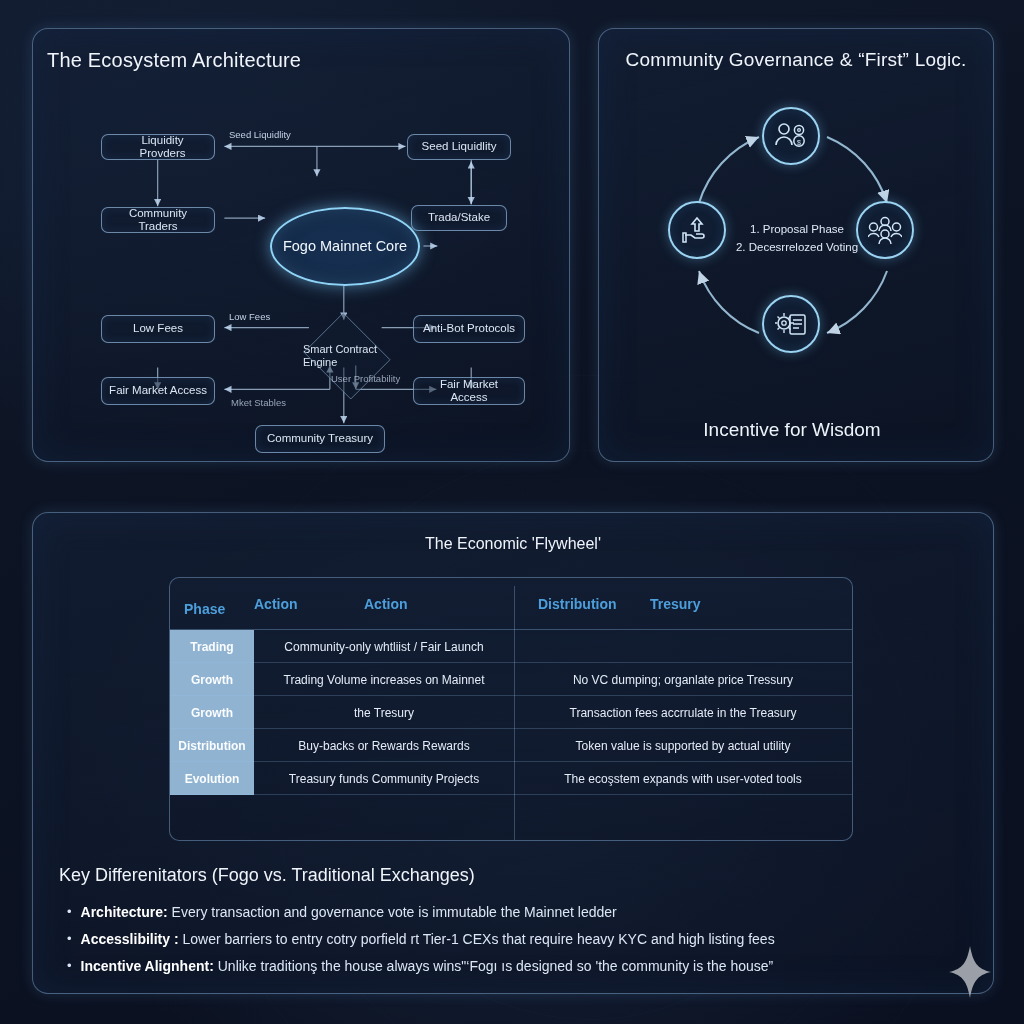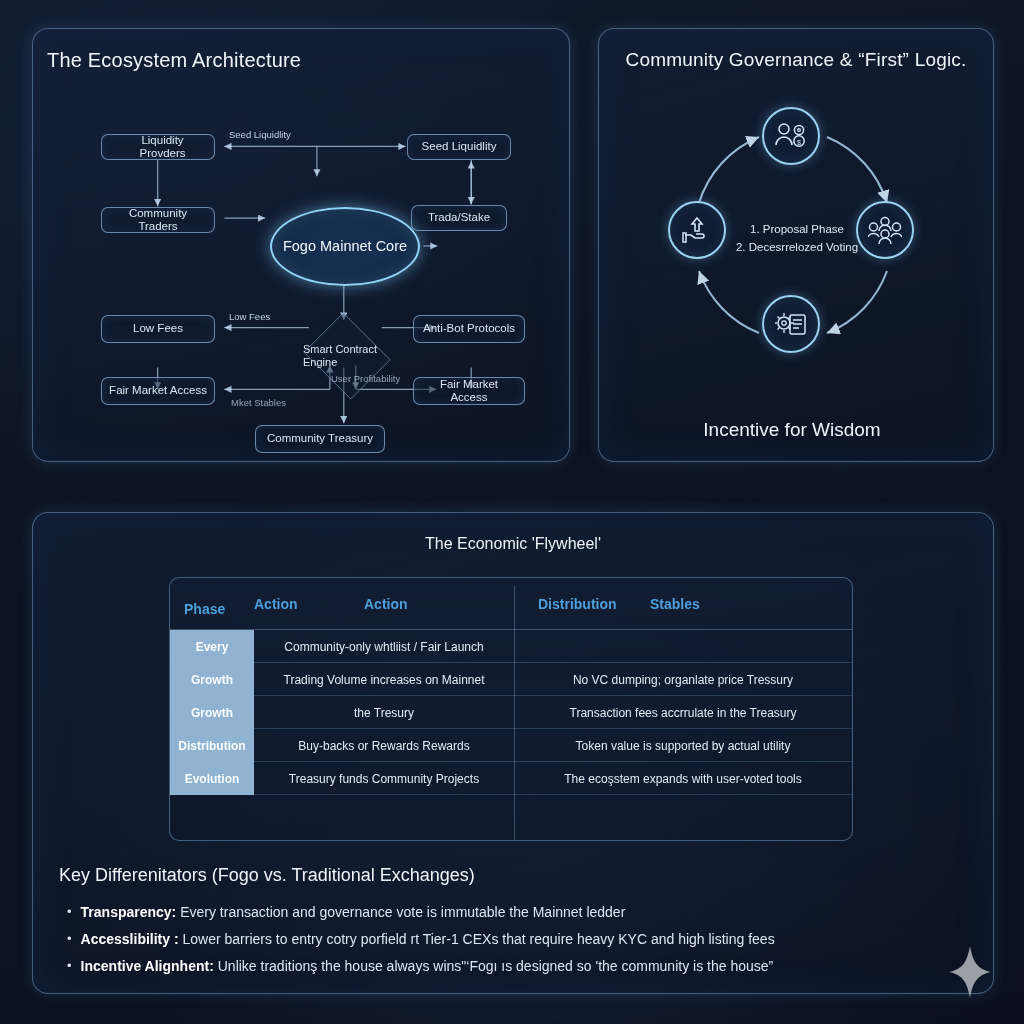--- a/index.html
+++ b/index.html
@@ -295,25 +295,25 @@
   <div class="econ-title">The Economic 'Flywheel'</div>
 
   <div class="table-frame">
     <div class="vdiv"></div>
 
     <div class="thead">
       <div class="th" style="width:84px;padding-left:14px;margin-top:9px;">Phase</div>
       <div class="th" style="width:110px;">Action</div>
       <div class="th" style="width:150px;">Action</div>
       <div class="th" style="width:136px;padding-left:24px;">Distribution</div>
-      <div class="th" style="flex:1;">Stables</div>
-    </div>
-
-    <div class="trow">
-      <div class="cell-phase">Every</div>
+      <div class="th" style="flex:1;">Tresury</div>
+    </div>
+
+    <div class="trow">
+      <div class="cell-phase">Trading</div>
       <div class="cell-action">Community-only whtliist / Fair Launch</div>
       <div class="cell-result"></div>
     </div>
     <div class="trow">
       <div class="cell-phase">Growth</div>
       <div class="cell-action">Trading Volume increases on Mainnet</div>
       <div class="cell-result">No VC dumping; organlate price Tressury</div>
     </div>
     <div class="trow">
       <div class="cell-phase">Growth</div>
@@ -330,21 +330,21 @@
       <div class="cell-action">Treasury funds Community Projects</div>
       <div class="cell-result">The ecoşstem expands with user-voted tools</div>
     </div>
   </div>
 
   <div class="kd-title">Key Differenitators (Fogo vs. Traditional Exchanges)</div>
 
   <div class="kd-list">
     <div class="kd-item">
       <span class="kd-bullet">•</span>
-      <span><b>Transparency:</b><span> Every transaction and governance vote is immutable the Mainnet ledder</span></span>
+      <span><b>Architecture:</b><span> Every transaction and governance vote is immutable the Mainnet ledder</span></span>
     </div>
     <div class="kd-item">
       <span class="kd-bullet">•</span>
       <span><b>Accesslibility :</b><span> Lower barriers to entry cotry porfield rt Tier-1 CEXs that require heavy KYC and high listing fees</span></span>
     </div>
     <div class="kd-item">
       <span class="kd-bullet">•</span>
       <span><b>Incentive Alignhent:</b><span> Unlike traditionş the house always wins"‘Fogı ıѕ designed so 'the community is the house”</span></span>
     </div>
   </div>

